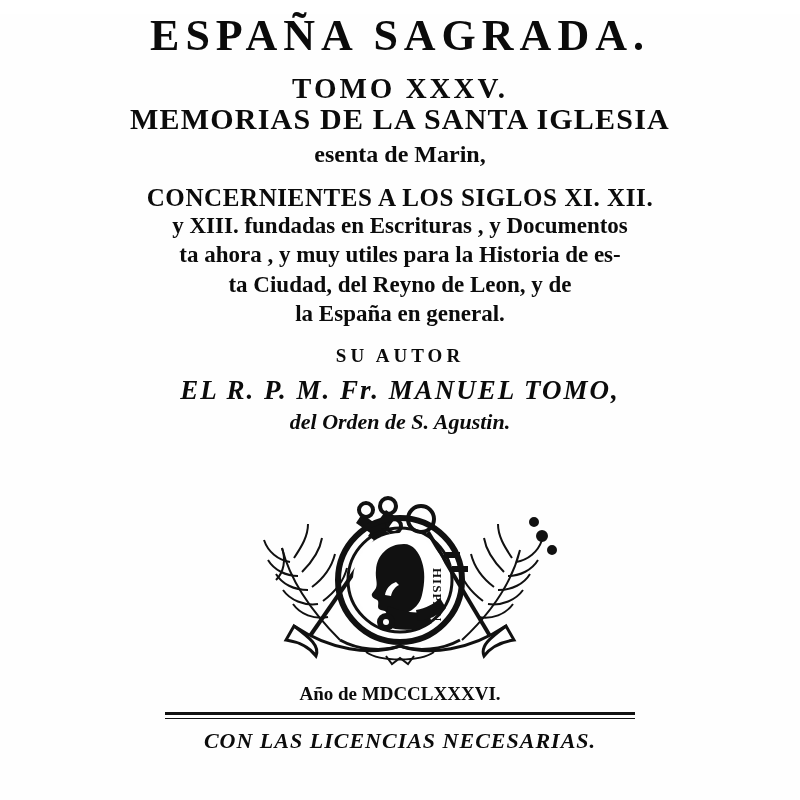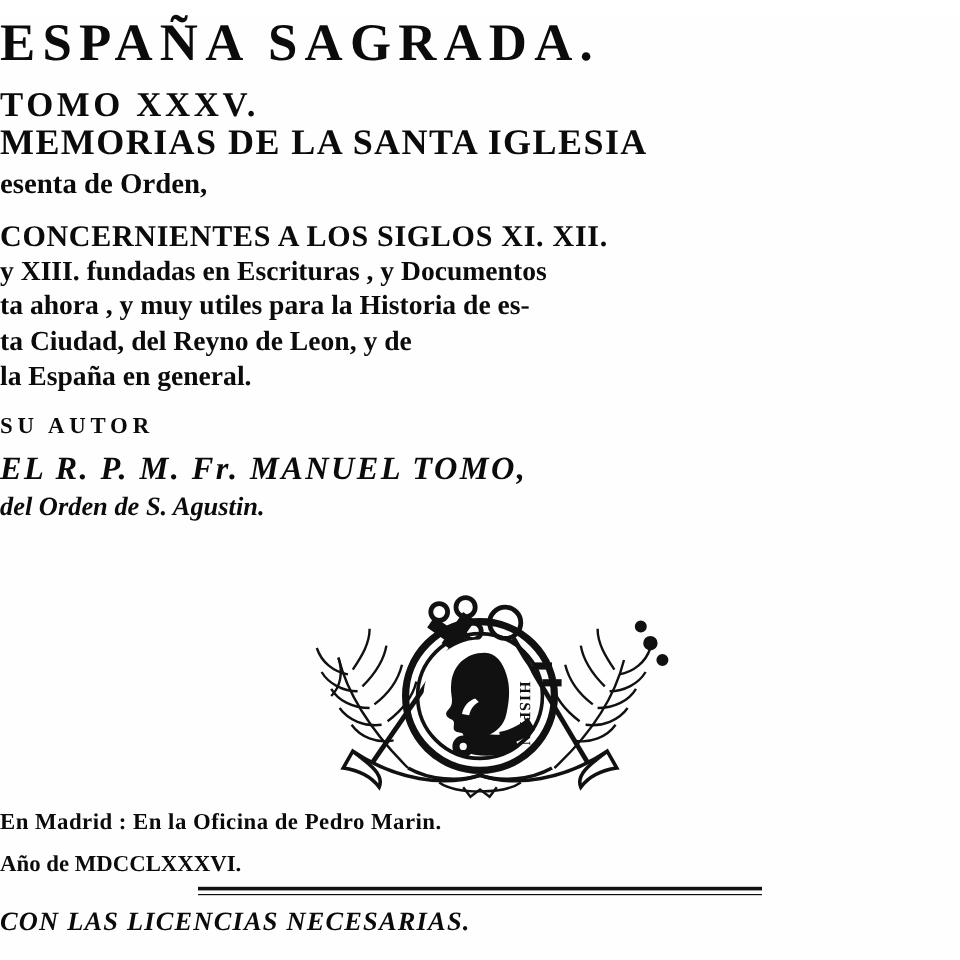--- a/index.html
+++ b/index.html
@@ -15,21 +15,21 @@
     color: #0b0b0b;
   }
   .page {
     width: 800px;
     height: 800px;
     position: relative;
     box-sizing: border-box;
     padding: 0;
     background: #fefefe;
   }
-  .center { text-align: left; }
+  .center { text-align: center; }
 
   
   .title-main {
     font-family: "Liberation Serif", "DejaVu Serif", serif;
     font-size: 44px;
     font-weight: bold;
     letter-spacing: 6px;
     margin-top: 14px;
     line-height: 1.0;
     white-space: nowrap;
@@ -137,21 +137,21 @@
 </head>
 <body>
 
 <div class="page">
 
   <div class="center title-main">ESPAÑA SAGRADA.</div>
 
   <div class="center title-tomo">TOMO XXXV.</div>
 
   <div class="center line-memorias">MEMORIAS DE LA SANTA IGLESIA</div>
-  <div class="center line-esenta">esenta de Orden,</div>
+  <div class="center line-esenta">esenta de Marin,</div>
 
   <div class="center line-concern">CONCERNIENTES A LOS SIGLOS XI. XII.</div>
   <div class="center body-line">y XIII. fundadas en Escrituras , y Documentos</div>
   <div class="center body-line">ta ahora , y muy utiles para la Historia de es-</div>
   <div class="center body-line">ta Ciudad, del Reyno de Leon, y de</div>
   <div class="center body-line">la España en general.</div>
 
   <div class="center su-autor">SU AUTOR</div>
   <div class="center author-name">EL R. P. M. Fr. MANUEL TOMO,</div>
   <div class="center author-order">del Orden de S. Agustin.</div>
@@ -237,21 +237,20 @@
 
         <g fill="none" stroke="#111" stroke-width="2">
           <path d="M176 212 C190 222 230 222 244 212"></path>
           <path d="M196 216 l6 8 l8 -6 l8 6 l6 -8"></path>
         </g>
 
       </g>
     </svg>
   </div>
 
-  <div class="center imprint">En Madrid : En la Oficina de Pedro Marin.</div>
   <div class="center imprint-year">Año de MDCCLXXXVI.</div>
 
   <div class="rule-group">
     <div class="rule-thick"></div>
     <div class="rule-thin"></div>
   </div>
 
   <div class="center licencias">CON LAS LICENCIAS NECESARIAS.</div>
 
 </div>

